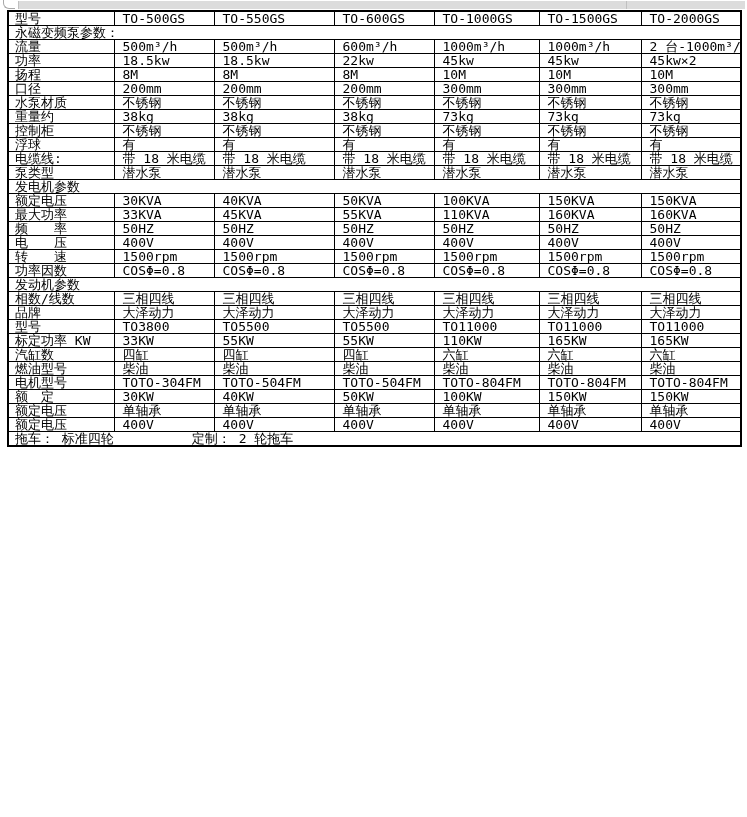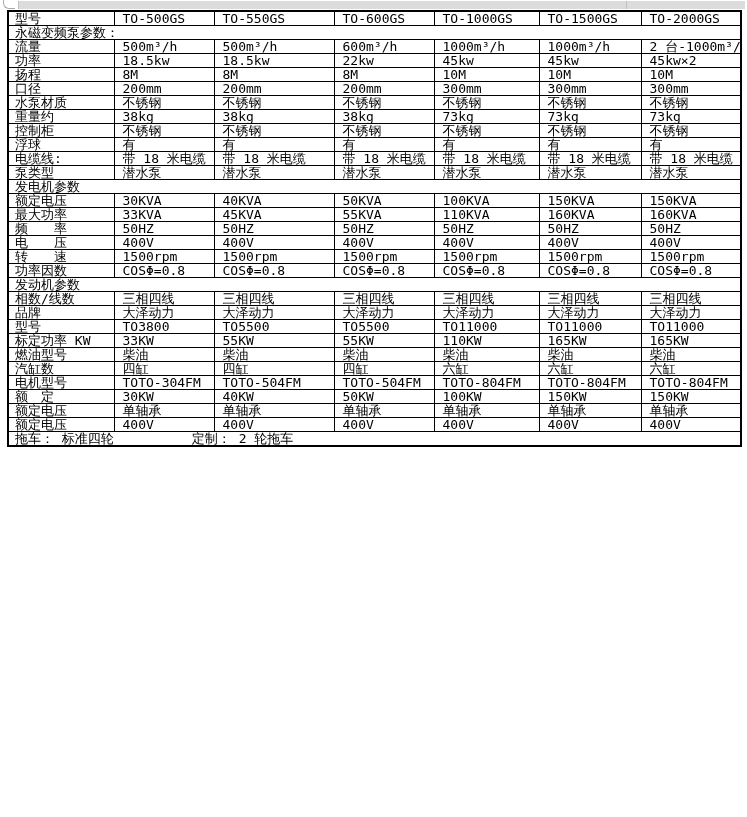--- a/index.html
+++ b/index.html
@@ -288,38 +288,38 @@
         <tr>
           <td class="label-cell">标定功率 KW</td>
           <td class="value-cell">33KW</td>
           <td class="value-cell">55KW</td>
           <td class="value-cell">55KW</td>
           <td class="value-cell">110KW</td>
           <td class="value-cell">165KW</td>
           <td class="value-cell">165KW</td>
         </tr>
         <tr>
-          <td class="label-cell">燃油型号</td>
-          <td class="value-cell">柴油</td>
-          <td class="value-cell">柴油</td>
-          <td class="value-cell">柴油</td>
-          <td class="value-cell">柴油</td>
-          <td class="value-cell">柴油</td>
-          <td class="value-cell">柴油</td>
-        </tr>
-        <tr>
           <td class="label-cell">汽缸数</td>
           <td class="value-cell">四缸</td>
           <td class="value-cell">四缸</td>
           <td class="value-cell">四缸</td>
           <td class="value-cell">六缸</td>
           <td class="value-cell">六缸</td>
           <td class="value-cell">六缸</td>
         </tr>
         <tr>
+          <td class="label-cell">燃油型号</td>
+          <td class="value-cell">柴油</td>
+          <td class="value-cell">柴油</td>
+          <td class="value-cell">柴油</td>
+          <td class="value-cell">柴油</td>
+          <td class="value-cell">柴油</td>
+          <td class="value-cell">柴油</td>
+        </tr>
+        <tr>
           <td class="label-cell">电机型号</td>
           <td class="value-cell">TOTO-304FM</td>
           <td class="value-cell">TOTO-504FM</td>
           <td class="value-cell">TOTO-504FM</td>
           <td class="value-cell">TOTO-804FM</td>
           <td class="value-cell">TOTO-804FM</td>
           <td class="value-cell">TOTO-804FM</td>
         </tr>
         <tr>
           <td class="label-cell">额　定</td>

